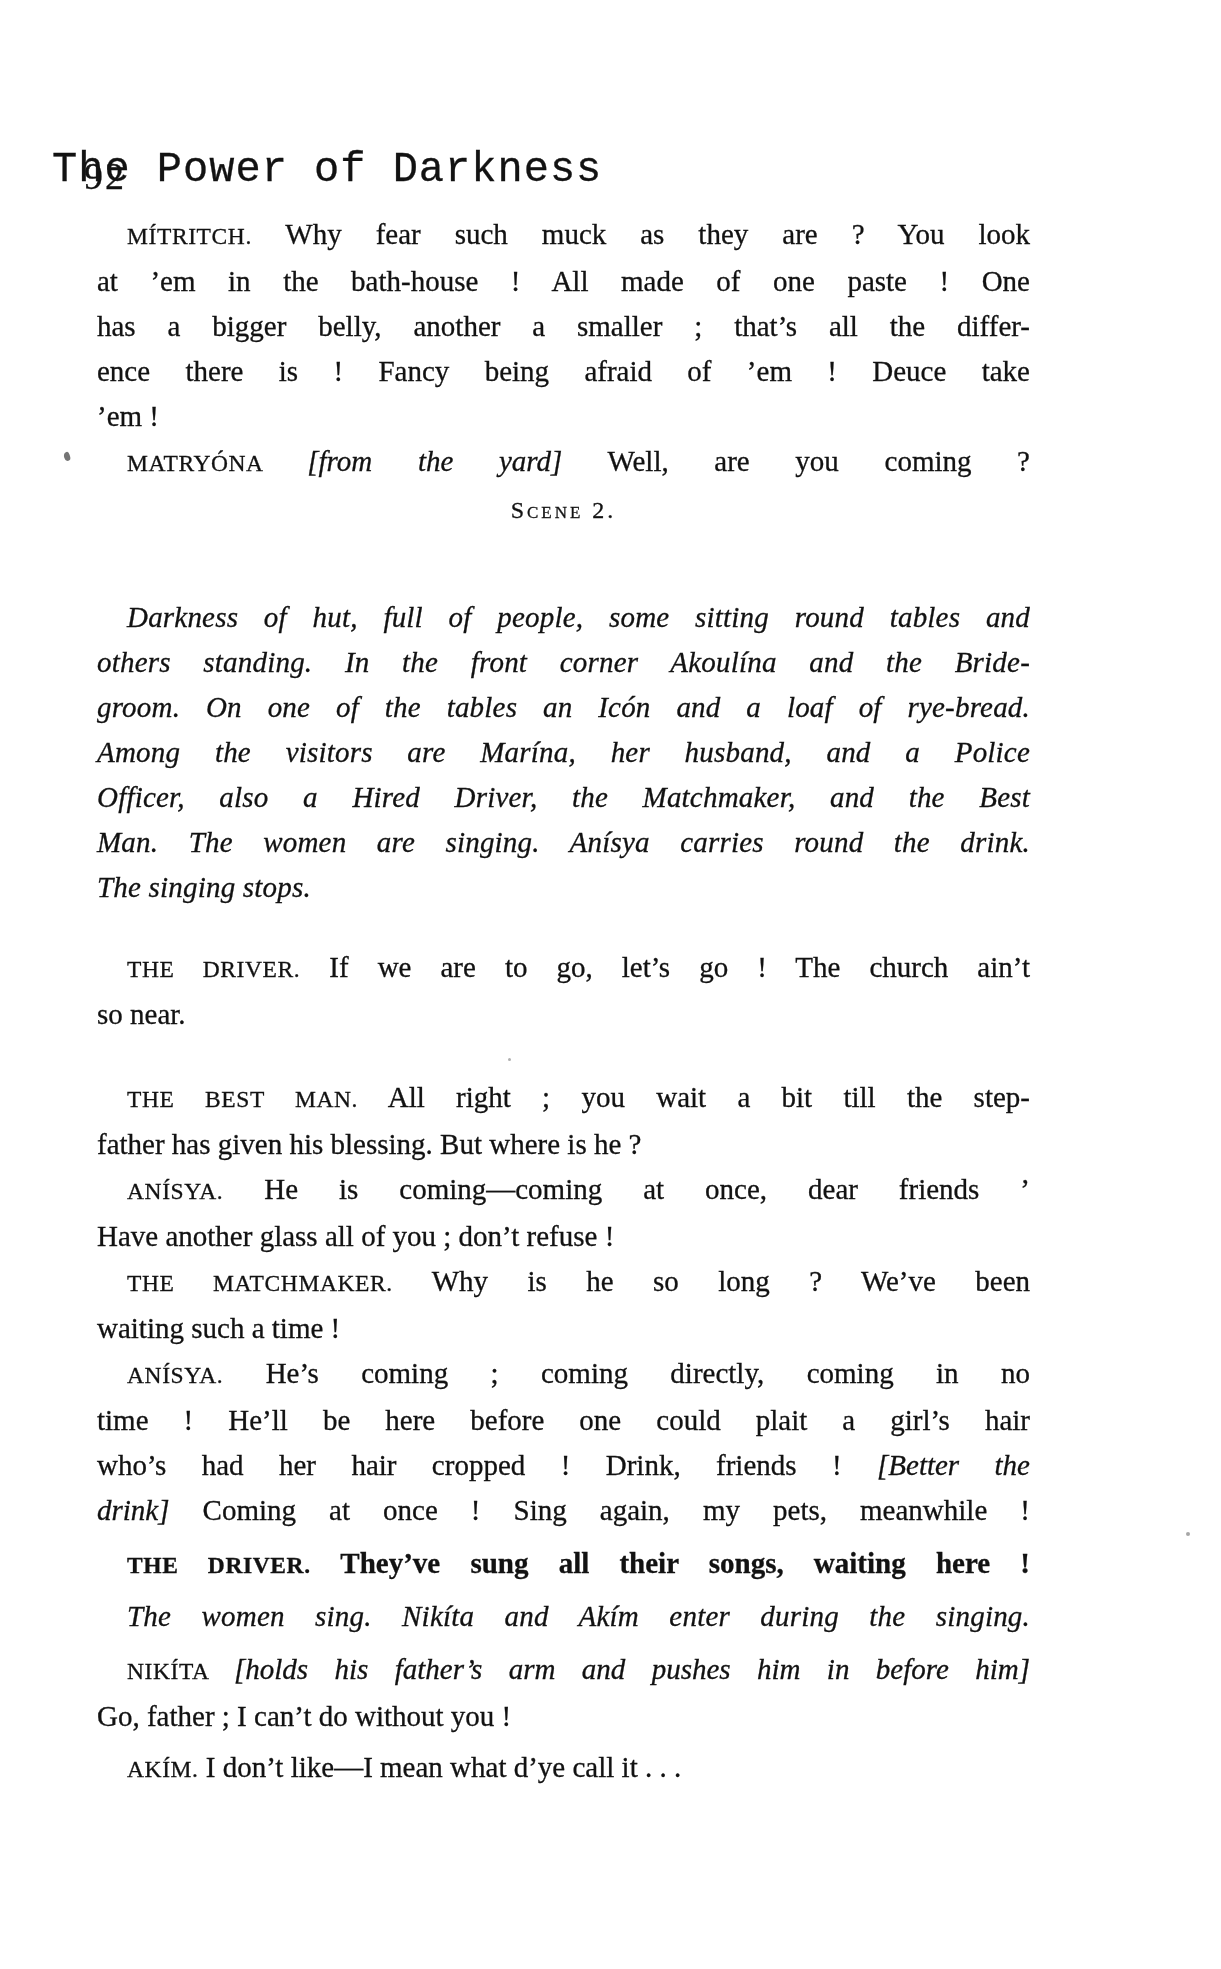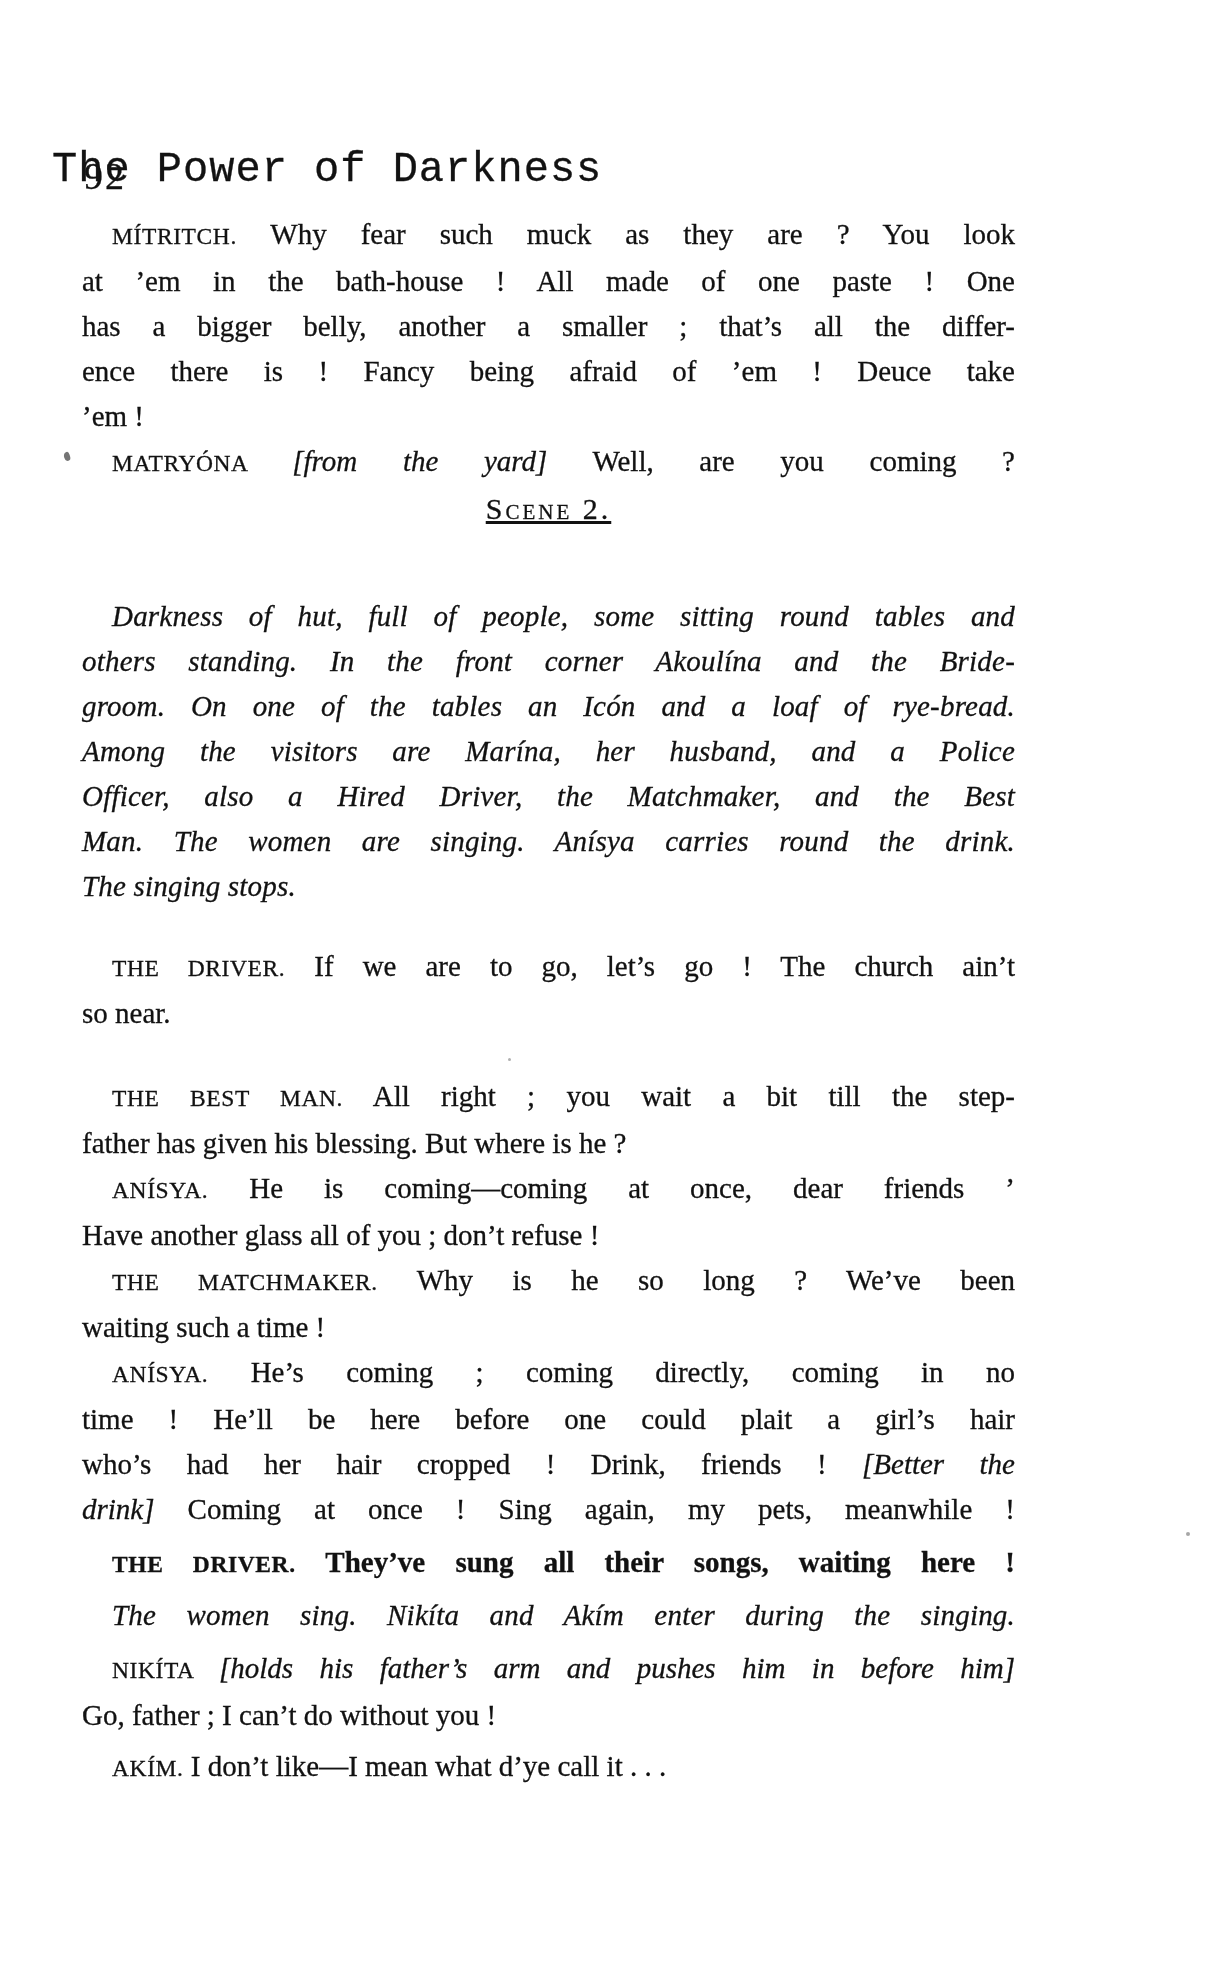--- a/index.html
+++ b/index.html
@@ -20,34 +20,34 @@
     position:absolute;left:2px;top:8px;
     font-size:38px;letter-spacing:2px;
   }
   .title{
     font-size:42px;letter-spacing:1px;
     transform:translateX(-30px);
     white-space:nowrap;
     font-family:Liberation Mono, monospace;
   }
   .body{
-    position:absolute;top:212px;left:82px;width:933px;
+    position:absolute;top:212px;left:97px;width:933px;
   }
   .line{
     line-height:45px;min-height:45px;
     font-size:29px;
     text-align:justify;
     text-align-last:justify;
   }
   .line.ind{text-indent:30px;}
   .line.last{text-align-last:left;}
   .block.heading .line{text-align:center;text-align-last:center;}
   .sp{font-size:23.5px;letter-spacing:0.6px;}
   .it{font-style:italic;}
-  .hd{font-variant:small-caps;font-size:30px;letter-spacing:3px;text-decoration:underline;}
+  .hd{font-variant:small-caps;font-size:24px;letter-spacing:3px;}
   .block.stage .line{letter-spacing:0.2px;}
   
   .block:nth-child(4){margin-top:62px;}
   .block:nth-child(5){margin-top:35px;}
   .block:nth-child(6){margin-top:38px;}
   .block:nth-child(10){margin-top:8px;font-weight:bold;}
   .block:nth-child(11){margin-top:6px;font-style:italic;}
   .block:nth-child(12){margin-top:8px;}
   .block:nth-child(13){margin-top:6px;}
   .speck{position:absolute;background:#3a3a3a;opacity:.55;border-radius:50%;}

